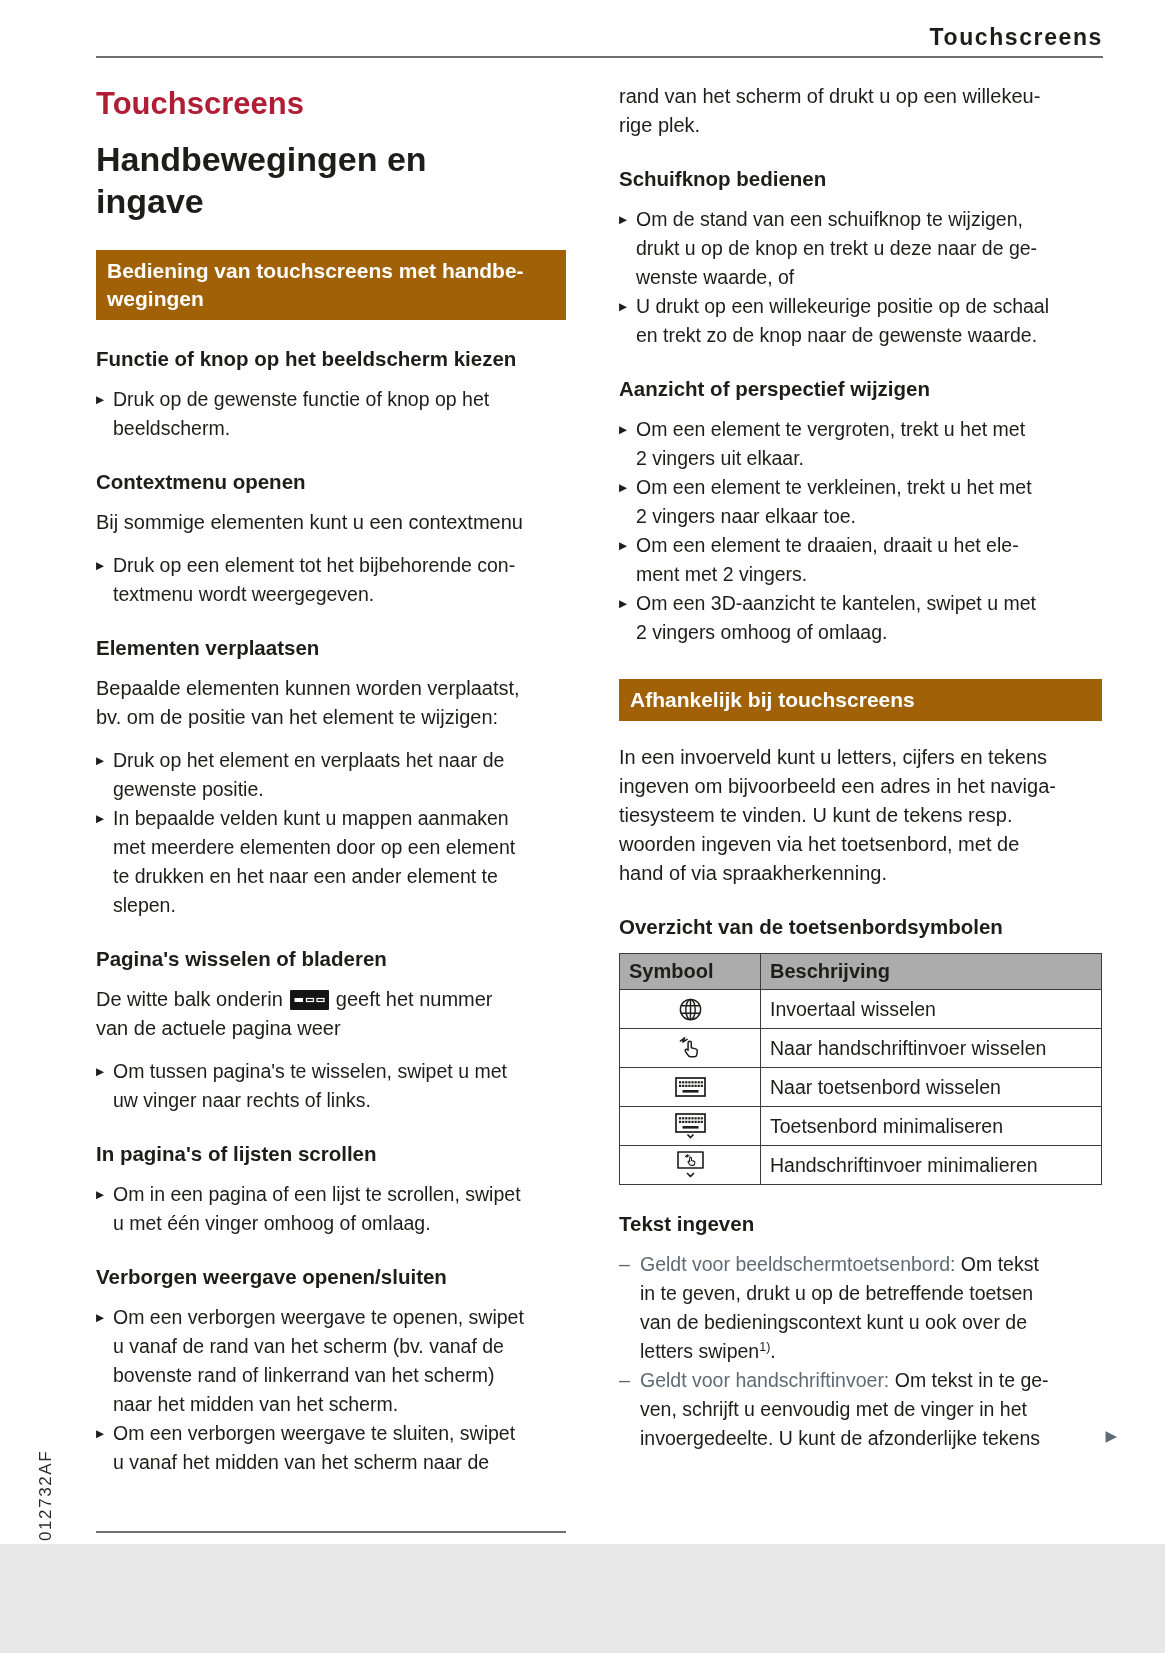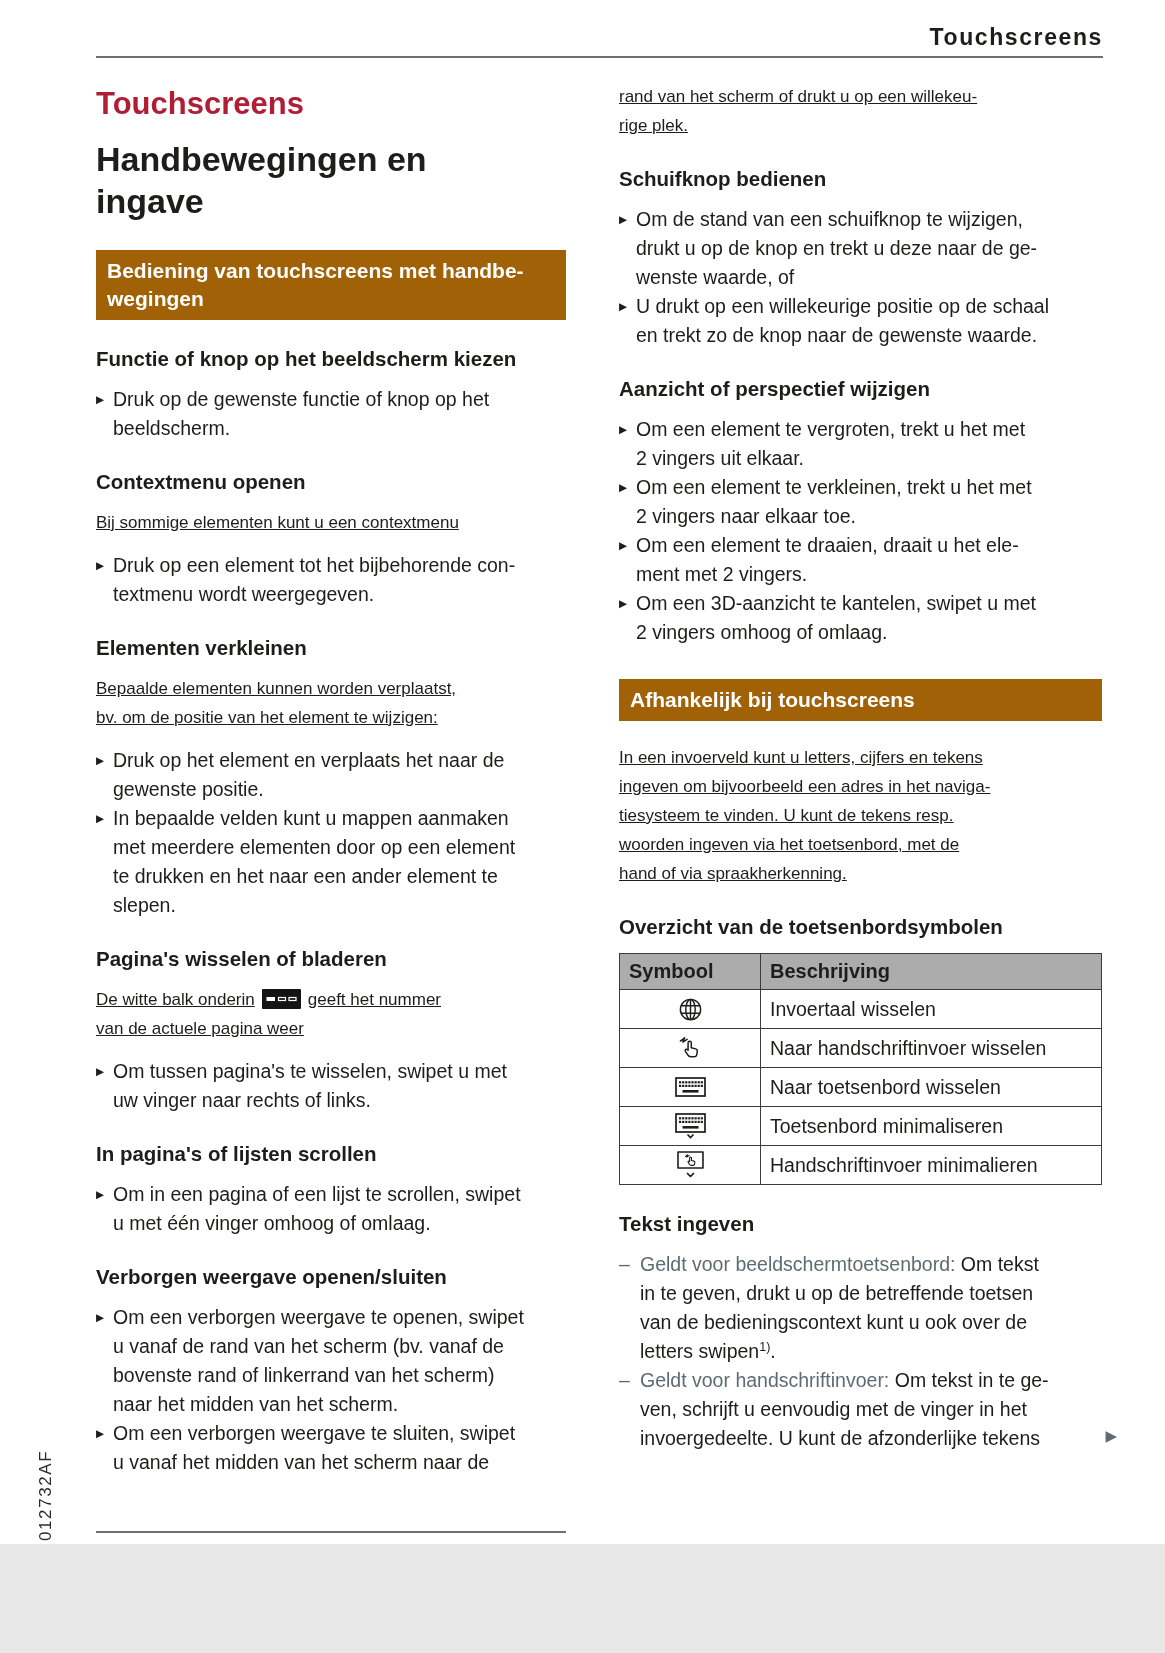--- a/index.html
+++ b/index.html
@@ -20,21 +20,21 @@
   .col-right{left:619px;width:483px;}
   
   .chapter{color:#B01E35;font-size:31px;font-weight:bold;line-height:1.15;margin:8px 0 16px;}
   .ptitle{font-size:34px;font-weight:bold;line-height:42px;margin:0 0 28px;}
   .banner{
     background:#a16207;color:#ffffff;font-weight:bold;font-size:21px;line-height:28px;
     padding:7px 11px;margin:0 0 24px;
   }
   .banner-single{margin-top:32px;margin-bottom:22px;}
   h3{font-size:20.5px;font-weight:bold;margin:26px 0 13px;line-height:26px;}
-  .body{font-size:17px;line-height:29px;margin:0 0 14px;text-decoration:underline;}
+  .body{font-size:20px;line-height:29px;margin:0 0 14px;}
   .ln{display:block;}
   .group{margin:0 0 14px;}
   .bullet{display:flex;font-size:19.5px;line-height:29px;}
   .bm{flex:0 0 17px;font-size:10.5px;line-height:29px;color:#1d1d1b;}
   .bt{flex:1;}
   .pgicon{display:inline-block;vertical-align:-4px;margin:0 7px;}
   
   .symtable{border-collapse:collapse;width:100%;margin:6px 0 0;}
   .symtable th,.symtable td{border:1.5px solid #3b3b3b;}
   .symtable th{
@@ -102,21 +102,21 @@
     <div class="group">
       <div class="bullet">
         <span class="bm">▶</span>
         <span class="bt">
             <span class="ln">Druk op een element tot het bijbehorende con-</span>
             <span class="ln">textmenu wordt weergegeven.</span>
           </span>
       </div>
     </div>
 
-    <h3>Elementen verkleinen</h3>
+    <h3>Elementen verplaatsen</h3>
     <p class="body">
         <span class="ln">Bepaalde elementen kunnen worden verplaatst,</span>
         <span class="ln">bv. om de positie van het element te wijzigen:</span>
       </p>
     <div class="group">
       <div class="bullet">
         <span class="bm">▶</span>
         <span class="bt">
             <span class="ln">Druk op het element en verplaats het naar de</span>
             <span class="ln">gewenste positie.</span>

